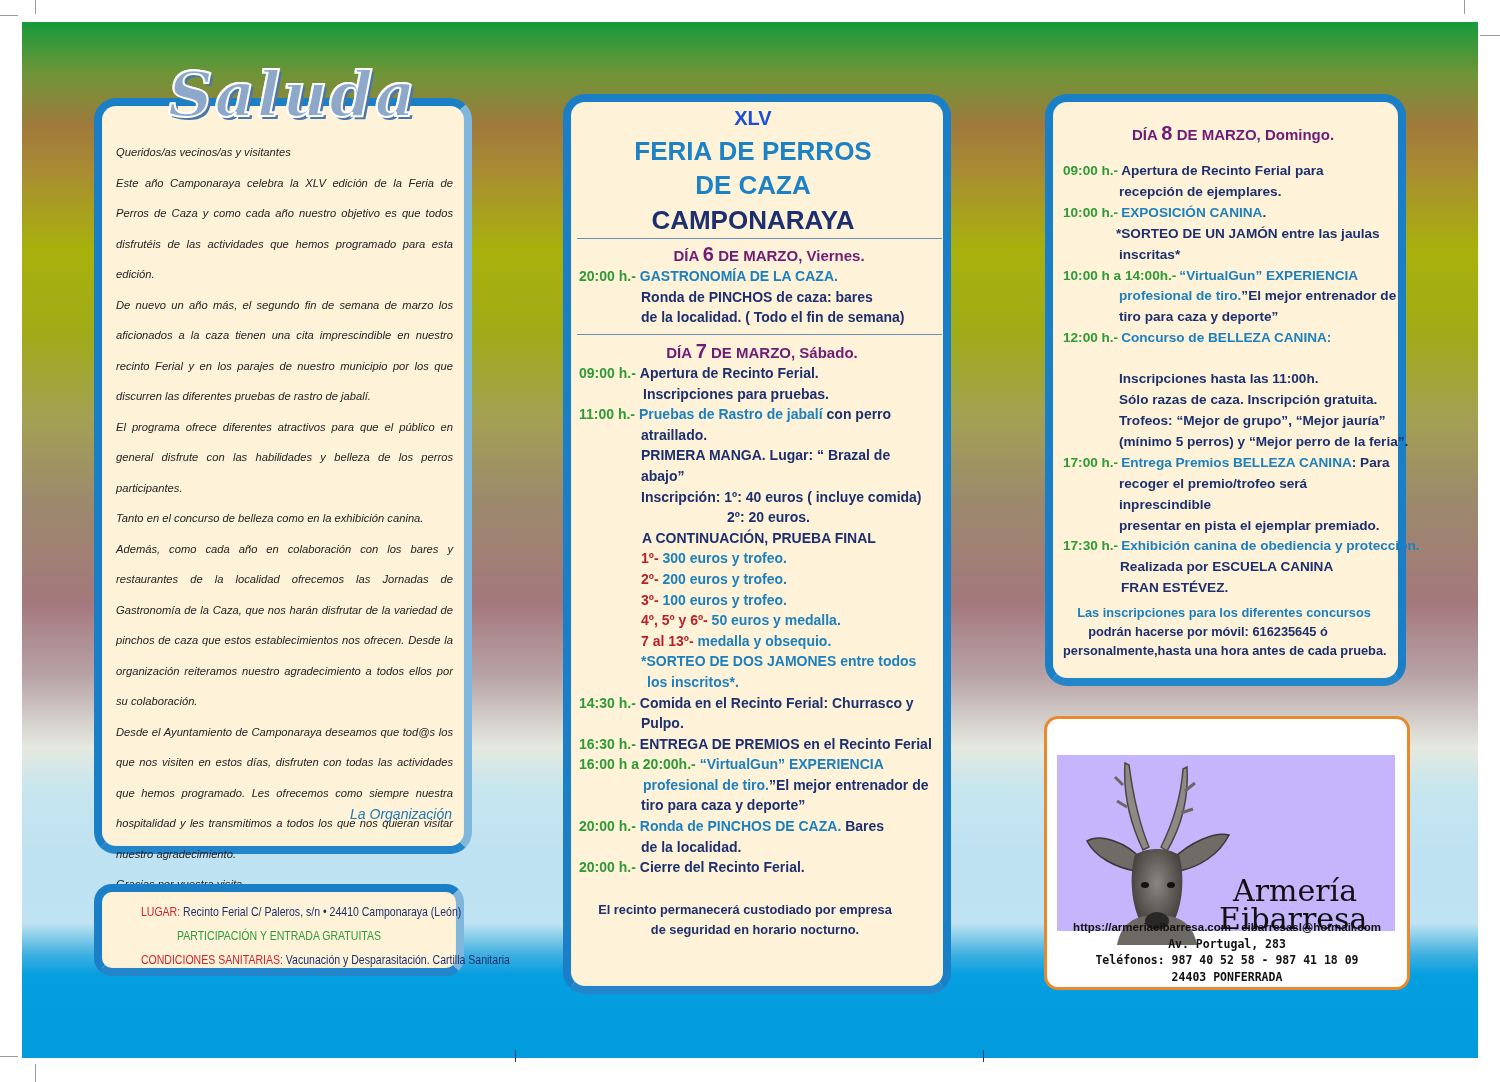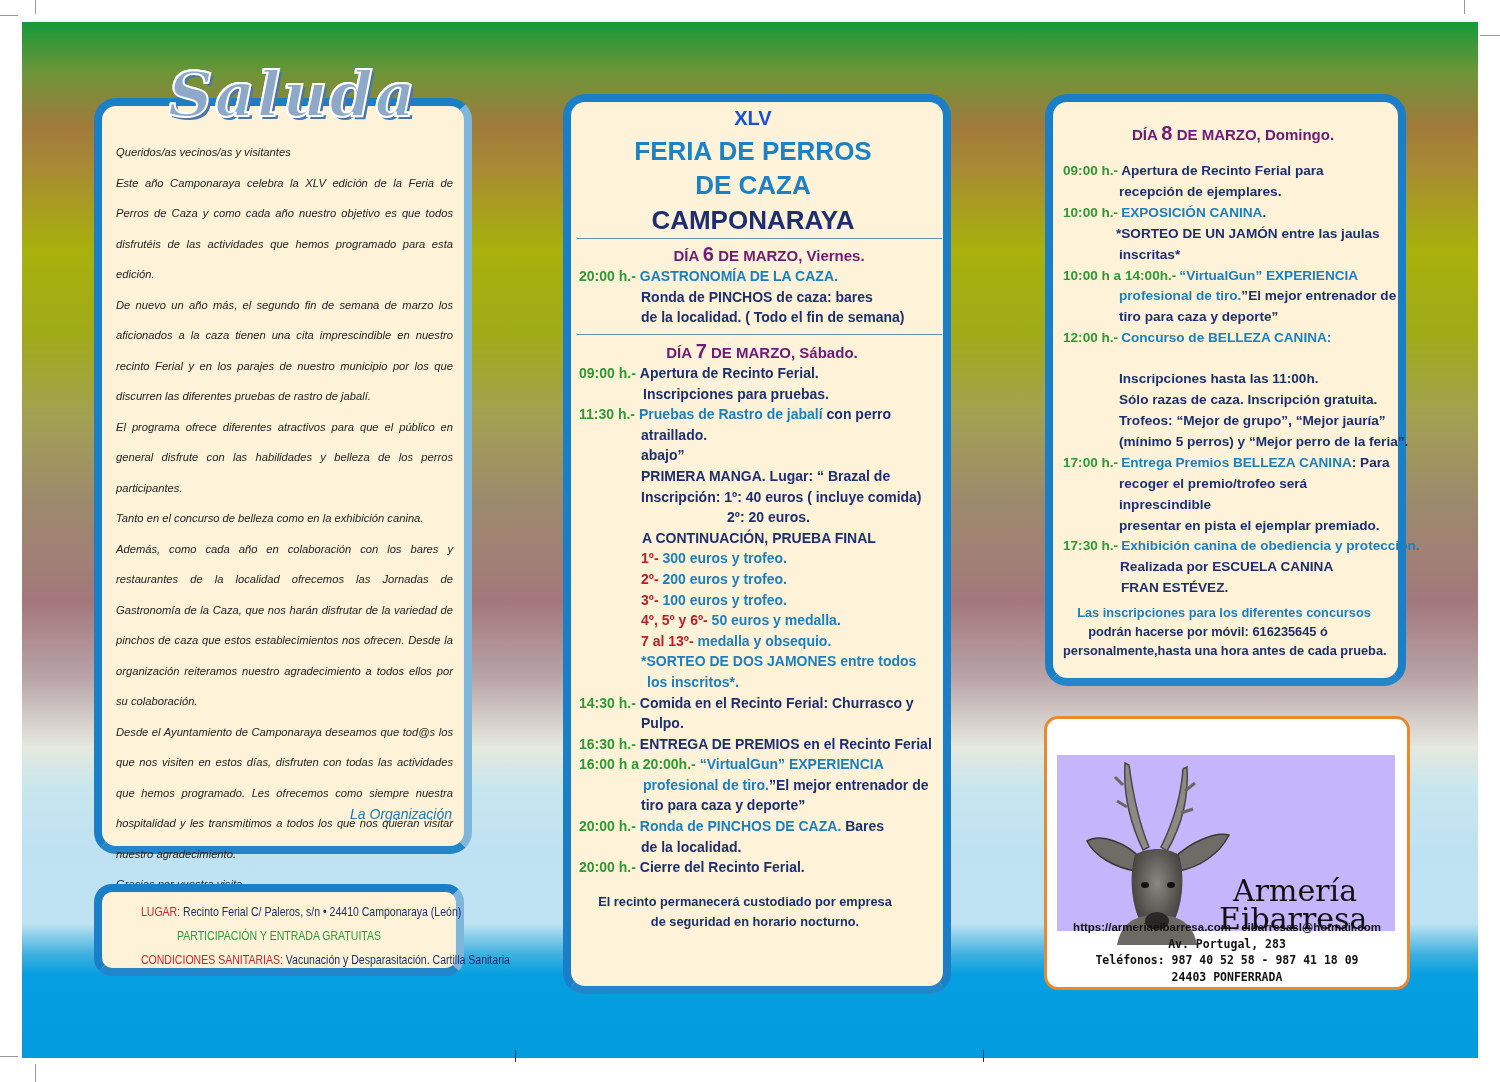--- a/index.html
+++ b/index.html
@@ -109,26 +109,26 @@
     <span class="num">7</span>
     <span>DE MARZO, Sábado.</span>
   </div>
   <div class="prog">
     <div class="row">
         <span class="time">09:00 h.-</span>
         <span class="desc" style="padding-left:4px;">Apertura de Recinto Ferial.</span>
       </div>
     <div class="indent" style="padding-left:64px;">Inscripciones para pruebas.</div>
     <div class="row">
-        <span class="time">11:30 h.-</span>
+        <span class="time">11:00 h.-</span>
         <span class="desc" style="padding-left:4px;"><span class="lblue">Pruebas de Rastro de jabalí</span><span> con perro</span></span>
       </div>
     <div class="indent">atraillado.</div>
+    <div class="indent">PRIMERA MANGA. Lugar: “ Brazal de</div>
     <div class="indent">abajo”</div>
-    <div class="indent">PRIMERA MANGA. Lugar: “ Brazal de</div>
     <div class="indent">Inscripción: 1º: 40 euros ( incluye comida)</div>
     <div style="padding-left:148px;">2º: 20 euros.</div>
     <div class="indent" style="padding-left:63px;">A CONTINUACIÓN, PRUEBA FINAL</div>
     <div class="indent"><span class="pr">1º-</span><span class="lblue"> 300 euros y trofeo.</span></div>
     <div class="indent"><span class="pr">2º-</span><span class="lblue"> 200 euros y trofeo.</span></div>
     <div class="indent"><span class="pr">3º-</span><span class="lblue"> 100 euros y trofeo.</span></div>
     <div class="indent"><span class="pr">4º, 5º y 6º-</span><span class="lblue"> 50 euros y medalla.</span></div>
     <div class="indent"><span class="pr">7 al 13º-</span><span class="lblue"> medalla y obsequio.</span></div>
     <div class="indent lblue">*SORTEO DE DOS JAMONES entre todos</div>
     <div class="indent lblue" style="padding-left:68px;">los inscritos*.</div>
@@ -150,21 +150,21 @@
     <div class="row">
         <span class="time">20:00 h.-</span>
         <span class="desc" style="padding-left:4px;"><span class="lblue">Ronda  de PINCHOS DE CAZA.</span><span> Bares</span></span>
       </div>
     <div class="indent">de la localidad.</div>
     <div class="row">
         <span class="time">20:00 h.-</span>
         <span class="desc" style="padding-left:4px;">Cierre del Recinto Ferial.</span>
       </div>
   </div>
-  <div class="prog note" style="margin-top:14px;line-height:20px;">
+  <div class="prog note" style="margin-top:22px;line-height:20px;">
     <div style="padding-right:30px;">El recinto permanecerá custodiado por empresa</div>
     <div style="padding-right:10px;">de seguridad en horario nocturno.</div>
   </div>
 </div>
 
 <div class="panel blue" style="left:1045px;top:94px;width:345px;height:576px;border-right-color:#1a7fc6;"></div>
 <div style="position:absolute;left:1063px;top:123px;width:340px;">
   <div class="day" style="padding-left:0;">
     <span>DÍA</span>
     <span class="num">8</span>

